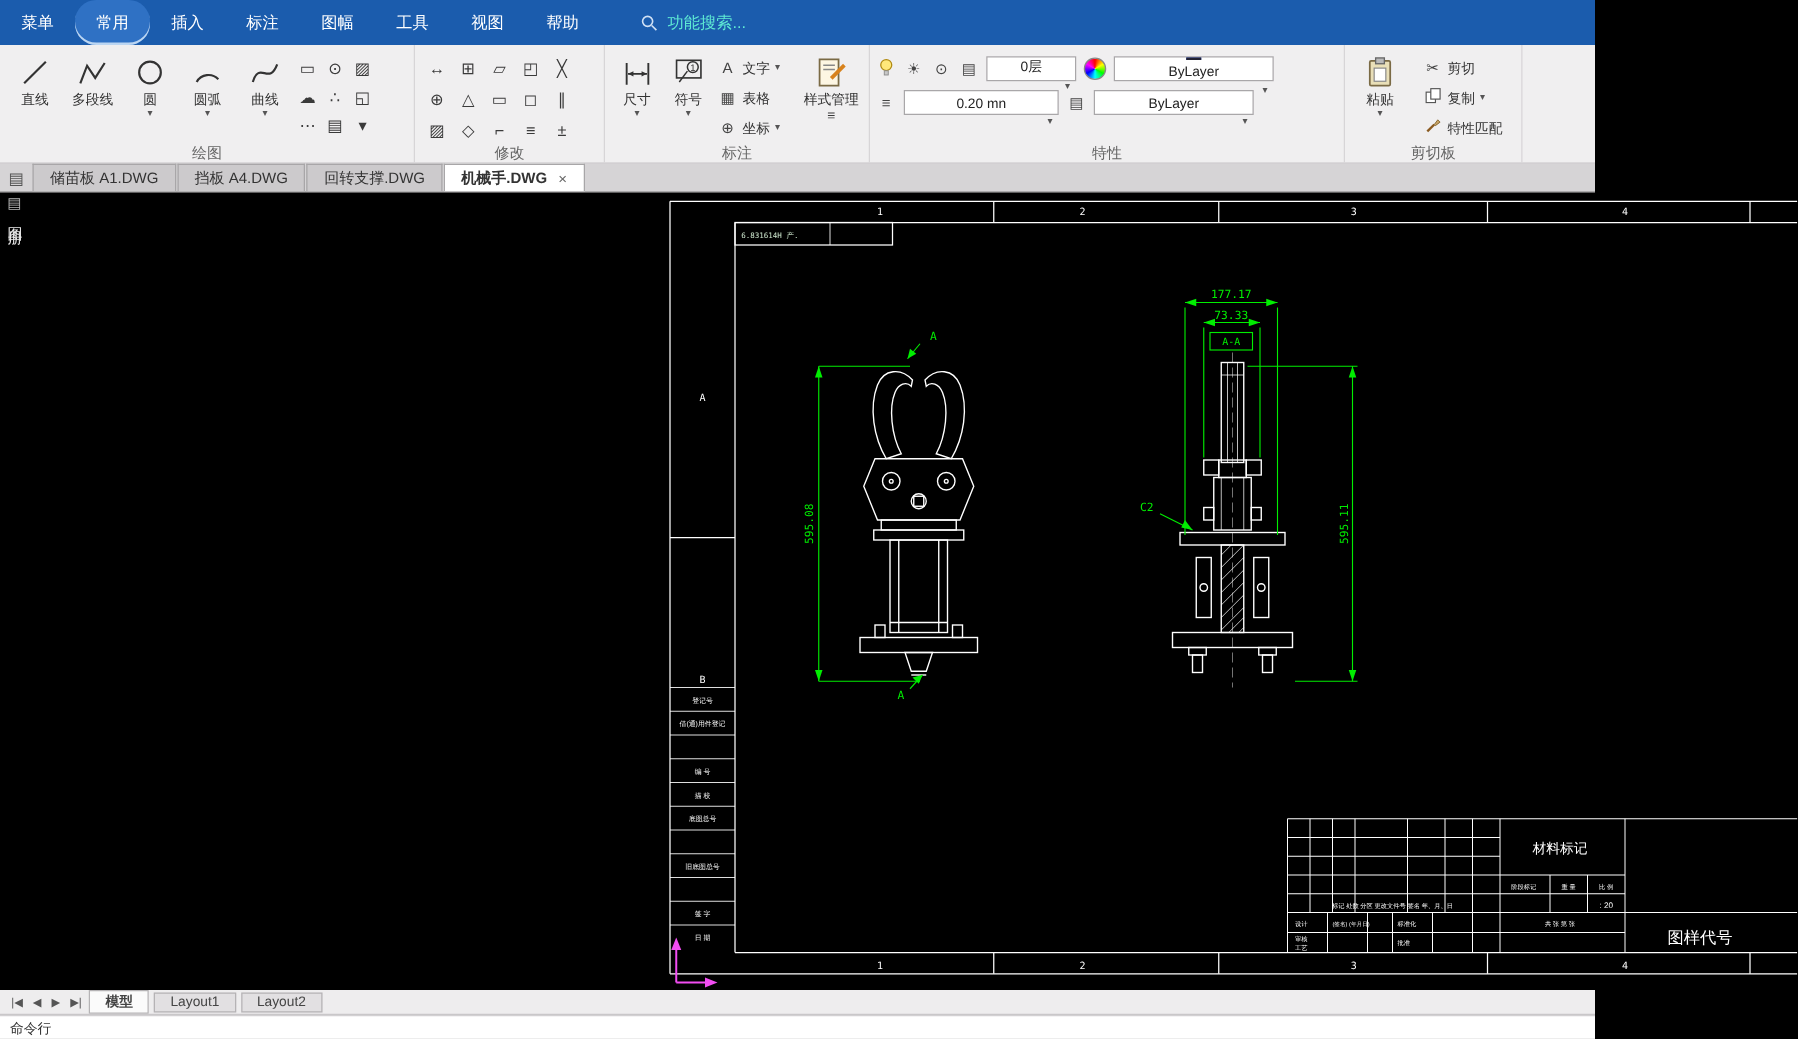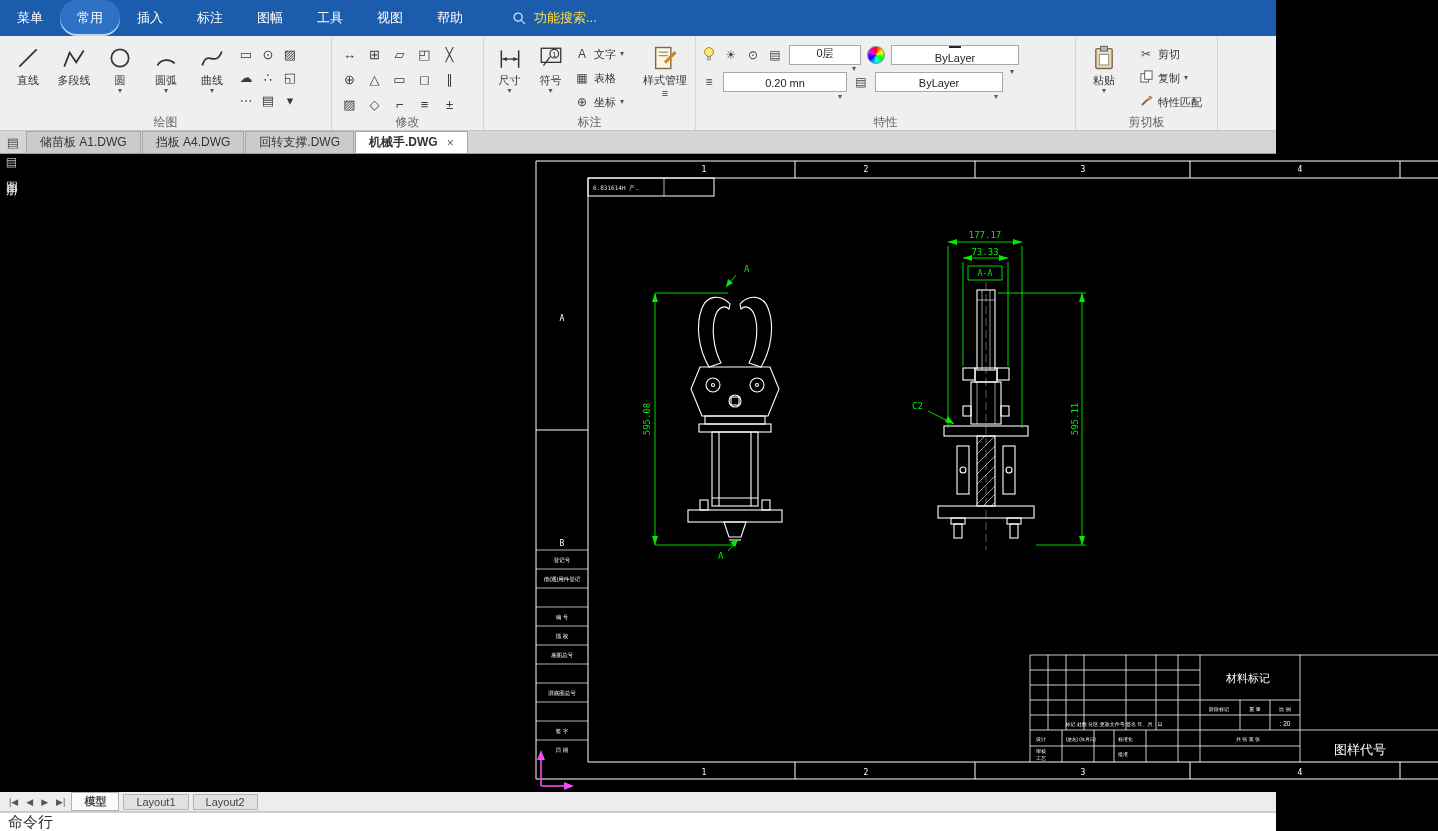--- a/index.html
+++ b/index.html
@@ -3,21 +3,21 @@
 <meta charset="utf-8">
 <style>
   html,body{margin:0;padding:0;background:#000;}
   body{width:1438px;height:831px;overflow:hidden;font-family:"Liberation Sans",sans-serif;-webkit-font-smoothing:antialiased;}
   .app{position:relative;width:1276px;height:831px;background:#f0eff0;}
 
   
   .menubar{height:36px;background:#1b5cad;display:flex;align-items:stretch;color:#fff;font-size:13px;}
   .menu-item{padding:0 17px;display:flex;align-items:center;cursor:default;white-space:nowrap;}
   .menu-item.active{background:#2f71c4;box-shadow:inset 0 -2px 0 #bcd6f2;border-radius:17px;}
-  .menu-search{display:flex;align-items:center;gap:7px;color:#fde047;padding:0 10px;margin-left:22px;}
+  .menu-search{display:flex;align-items:center;gap:7px;color:#5eead4;padding:0 10px;margin-left:22px;}
 
   
   .ribbon{height:95px;background:#f0eff0;display:flex;border-bottom:1px solid #c6c4c6;box-sizing:border-box;}
   .panel{position:relative;padding:2px 5px 14px 5px;border-right:1px solid #d7d5d7;display:flex;align-items:flex-start;box-sizing:border-box;}
   .panel-label{position:absolute;left:0;right:0;bottom:1px;text-align:center;font-size:12px;color:#656565;height:13px;line-height:13px;}
   .bigbtn{width:46px;display:flex;flex-direction:column;align-items:center;padding-top:4px;cursor:default;}
   .bigbtn .ic{width:32px;height:32px;display:flex;align-items:center;justify-content:center;}
   .bigbtn .lbl{font-size:11px;color:#333;white-space:nowrap;line-height:13px;}
   .caret{font-size:8px;color:#555;line-height:8px;}
   .minigrid{display:grid;grid-template-columns:repeat(3,22px);grid-auto-rows:23px;margin-top:5px;}
@@ -53,21 +53,21 @@
   .pal-ic{font-size:12px;color:#b8b8b8;}
   .pal-txt{writing-mode:vertical-rl;font-size:12px;letter-spacing:3px;color:#e8e8e8;}
   .canvas svg{position:absolute;left:0;top:0;}
   .dimtxt{font-family:"DejaVu Sans Mono",monospace;}
 
   
   .layoutbar{height:20px;background:#eeedee;display:flex;align-items:center;font-size:11px;color:#444;border-bottom:1px solid #c9c7c9;padding-left:6px;gap:2px;box-sizing:border-box;}
   .navbtn{padding:0 3px;color:#555;font-size:9px;cursor:default;}
   .ltab{padding:1px 12px;background:#e2e0e2;border:1px solid #b5b3b5;margin:0 1px;cursor:default;}
   .ltab.active{background:#fbfbfb;font-weight:bold;}
-  .cmdline{height:19px;background:#fff;font-size:15px;color:#333;display:flex;align-items:center;padding-left:8px;border-top:1px solid #d2d0d2;box-sizing:border-box;}
+  .cmdline{height:19px;background:#fff;font-size:11px;color:#333;display:flex;align-items:center;padding-left:8px;border-top:1px solid #d2d0d2;box-sizing:border-box;}
 </style>
 </head>
 <body>
 
 <div class="app">
 
   <div class="menubar">
     <div class="menu-item">菜单</div>
     <div class="menu-item active">常用</div>
     <div class="menu-item">插入</div>

